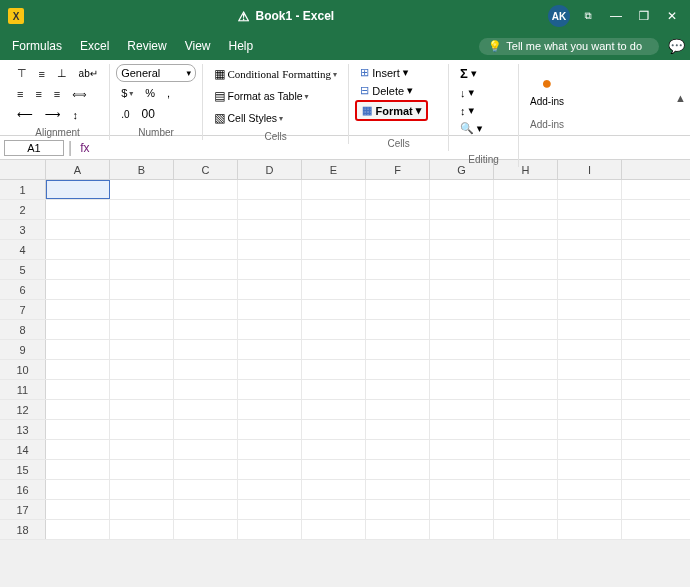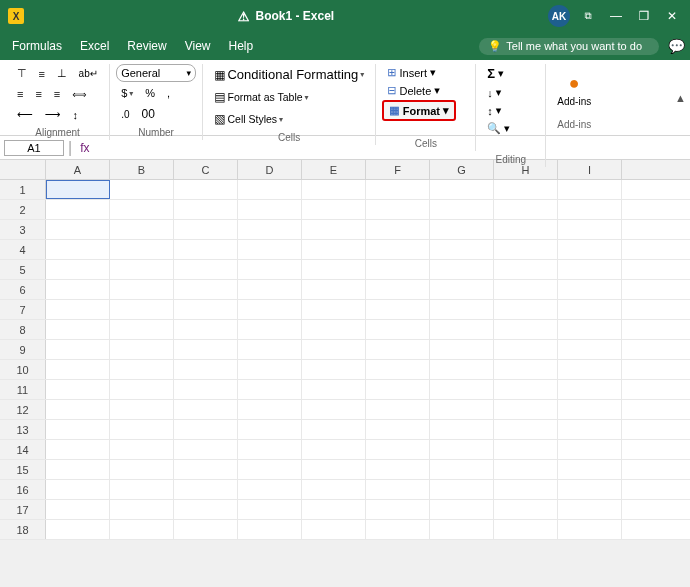--- a/index.html
+++ b/index.html
@@ -292,21 +292,21 @@
       </div>
     </div>
     <div class="ribbon-group-label">Number</div>
   </div>
 
   <div class="ribbon-group" style="padding-bottom:16px; min-width:130px;">
     <div class="ribbon-group-content">
       <div class="ribbon-row">
         <div class="rb-btn">
           <span style="font-size:12px;">▦</span>
-          <span style="font-size:13px;">Conditional Formatting</span>
+          <span style="font-size:11px;font-family:Liberation Serif, serif;">Conditional Formatting</span>
           <span class="arrow">▾</span>
         </div>
       </div>
       <div class="ribbon-row">
         <div class="rb-btn">
           <span style="font-size:12px;">▤</span>
           <span style="font-size:10.5px;">Format as Table</span>
           <span class="arrow">▾</span>
         </div>
       </div>

